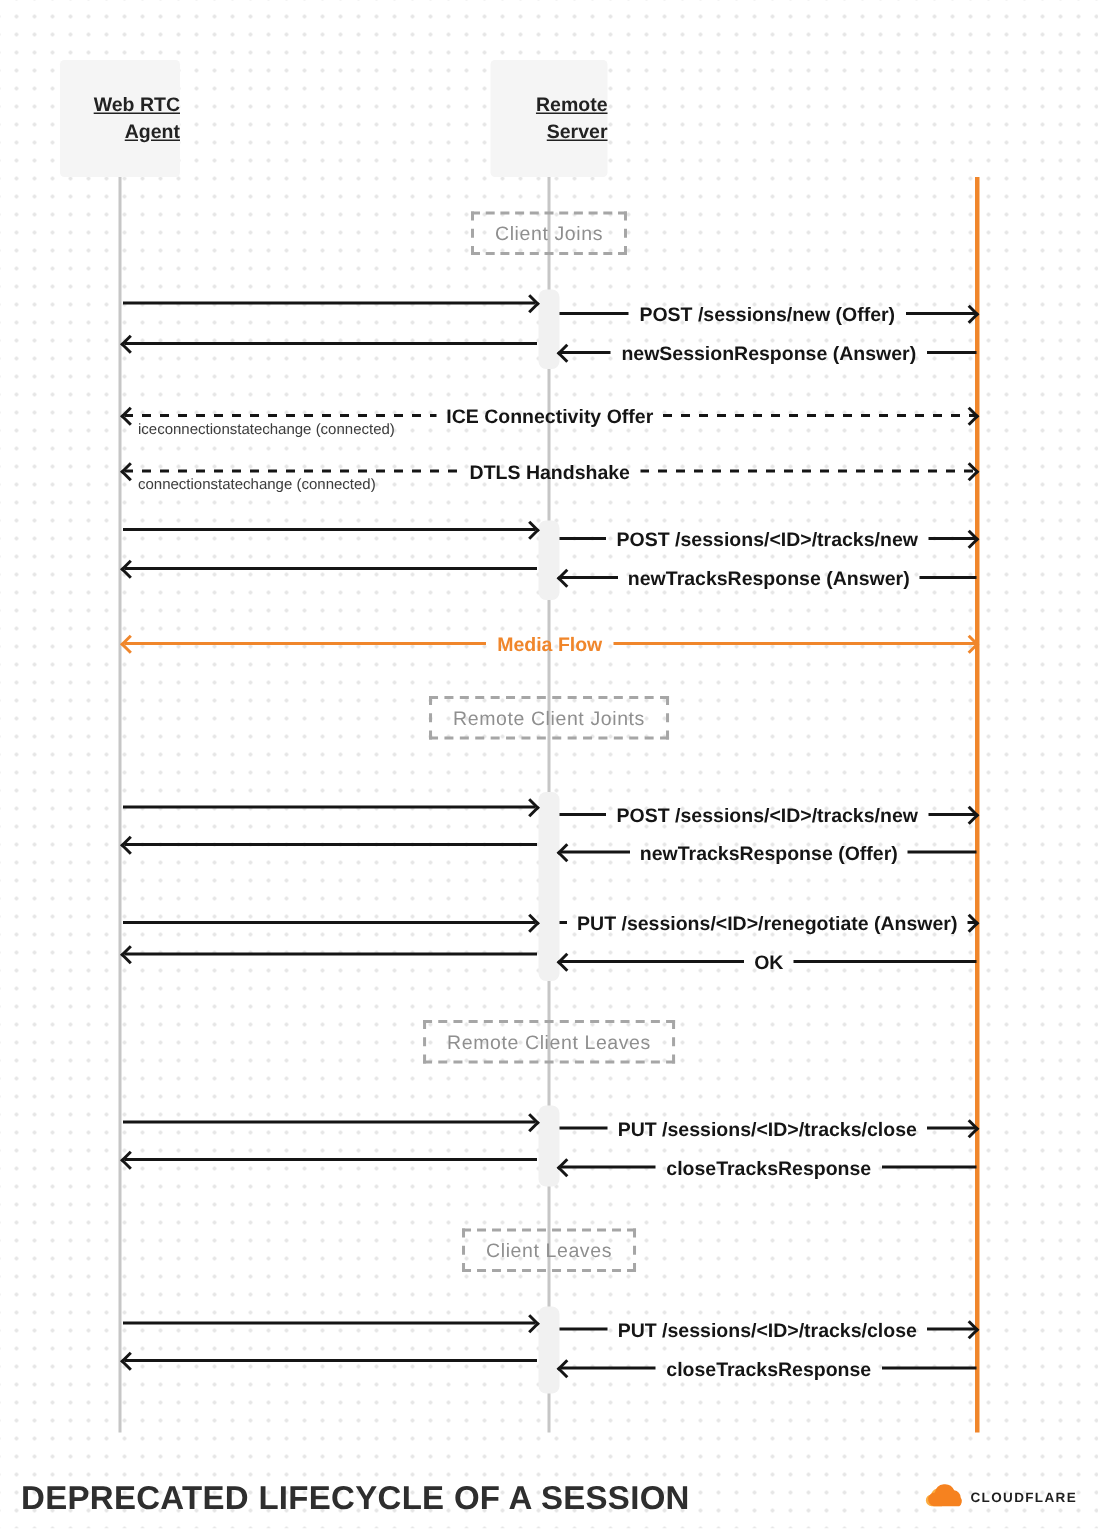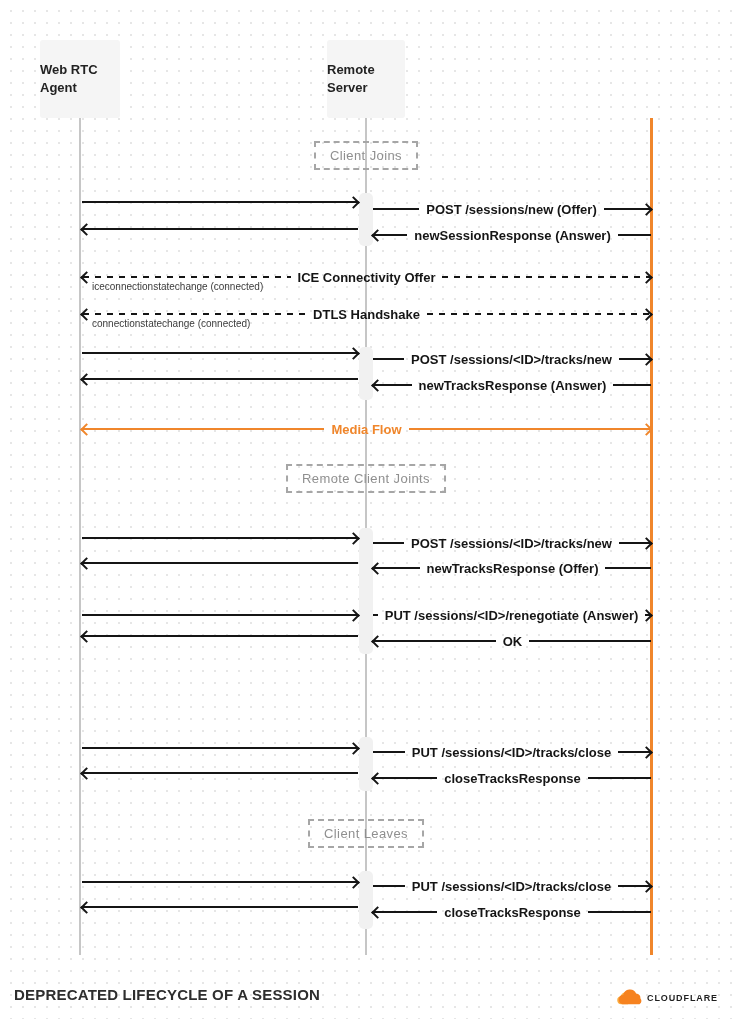--- a/index.html
+++ b/index.html
@@ -23,22 +23,22 @@
   
   .activation {
     position:absolute; width:14px; left:359px; z-index:2;
     background:#f1f1f1; border-radius:5px;
   }
 
   
   .actor {
     position:absolute; top:40px; width:80px; height:78px; z-index:4;
     display:flex; flex-direction:column; align-items:center; justify-content:center;
-    text-align:left; font-weight:700; font-size:13px; line-height:1.35; color:#222;
-    background:#f5f5f5; border-radius:3px; gap:6px;
+    text-align:right; font-weight:700; font-size:13px; line-height:1.35; color:#222;
+    background:#f5f5f5; border-radius:3px; gap:6px;text-decoration:underline;
   }
   .actor.calls { background:#fdf1e3; border-radius:8px; }
   .actor .phone-wrap { line-height:0; }
 
   
   .msg {
     position:absolute; height:0; z-index:3;
     display:flex; align-items:center; color:#151515;
   }
   .msg.orange { color:#f0862b; }
@@ -67,21 +67,21 @@
   .section {
     position:absolute; left:366px; transform:translateX(-50%); z-index:4;
     border:2px dashed #a6a6a6; padding:5px 14px;
     font-size:13px; font-weight:500; letter-spacing:.4px; color:#8f8f8f;
     white-space:nowrap; background:transparent;
   }
 
   
   .title {
     position:absolute; left:14px; top:986px; z-index:5;
-    font-size:15px; font-weight:700; letter-spacing:.2px; color:#2e2e2e;
+    font-size:22px; font-weight:700; letter-spacing:.2px; color:#2e2e2e;
   }
   .brand {
     position:absolute; right:14px; top:989px; z-index:5;
     display:flex; align-items:center; gap:4px;
   }
   .brand .word {
     font-size:9px; font-weight:800; letter-spacing:.9px; color:#1f1f1f;text-align:right;
   }
 </style>
 </head>
@@ -104,20 +104,23 @@
   </div>
   <div class="actor" style="left:327px;width:78px">
     <span>Remote Server</span>
   </div>
 
   <div class="section" style="top:141px">
     <span>Client Joins</span>
   </div>
   <div class="section" style="top:464px">
     <span>Remote Client Joints</span>
+  </div>
+  <div class="section" style="top:680px">
+    <span>Remote Client Leaves</span>
   </div>
   <div class="section" style="top:819px">
     <span>Client Leaves</span>
   </div>
 
   <div class="msg" style="left:82px;top:202px;width:276px">
     <div class="seg"></div>
       <div class="ch r"></div>
   </div>
   <div class="msg" style="left:373px;top:209px;width:278px">

